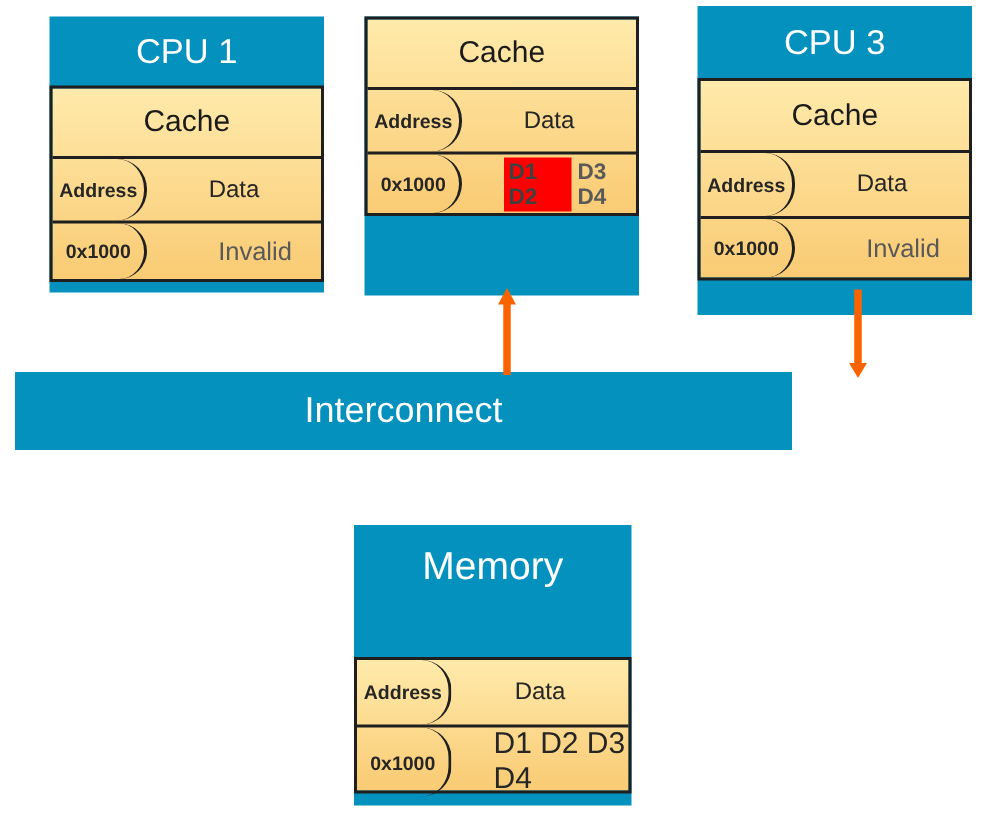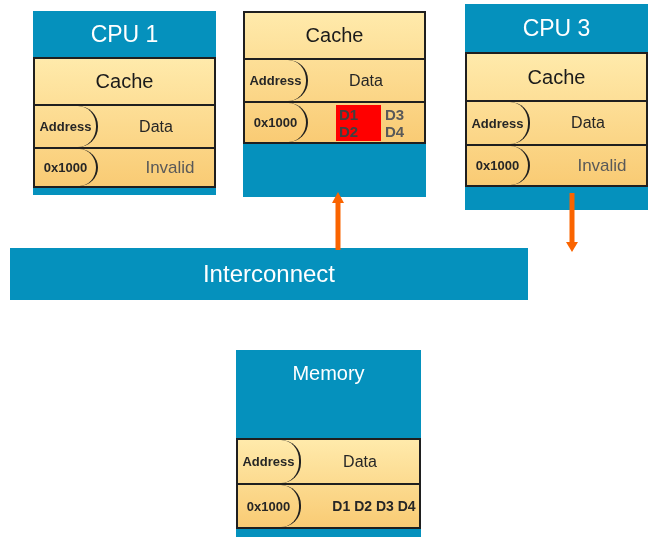--- a/index.html
+++ b/index.html
@@ -83,36 +83,36 @@
 
   
   .memory {
     position: absolute;
     left: 236px; top: 350px;
     width: 185px; height: 187px;
     background: #0591BD;
   }
   .memory-title {
     color: #ffffff;
-    font-size: 20px;
+    font-size: 26px;
     text-align: center;
     padding-top: 12px;
   }
   .mem-table {
     position: absolute;
     left: 0; right: 0;
     top: 88px; height: 91px;
     box-sizing: border-box;
     border: 2px solid #1f1f1f;
     background: linear-gradient(180deg, #FFEAAB 0%, #F9CB74 100%);
     display: flex;
     flex-direction: column;
   }
   .mem-table .header-row { height: 43px; }
-  .cell.data.memdata { font-weight: bold; font-size: 14px; color: #262626; }
+  .cell.data.memdata { font-weight: normal; font-size: 20px; color: #262626; }
 
   
   .arrows {
     position: absolute;
     left: 0; top: 0;
     pointer-events: none;
   }
 </style>
 </head>
 <body>

